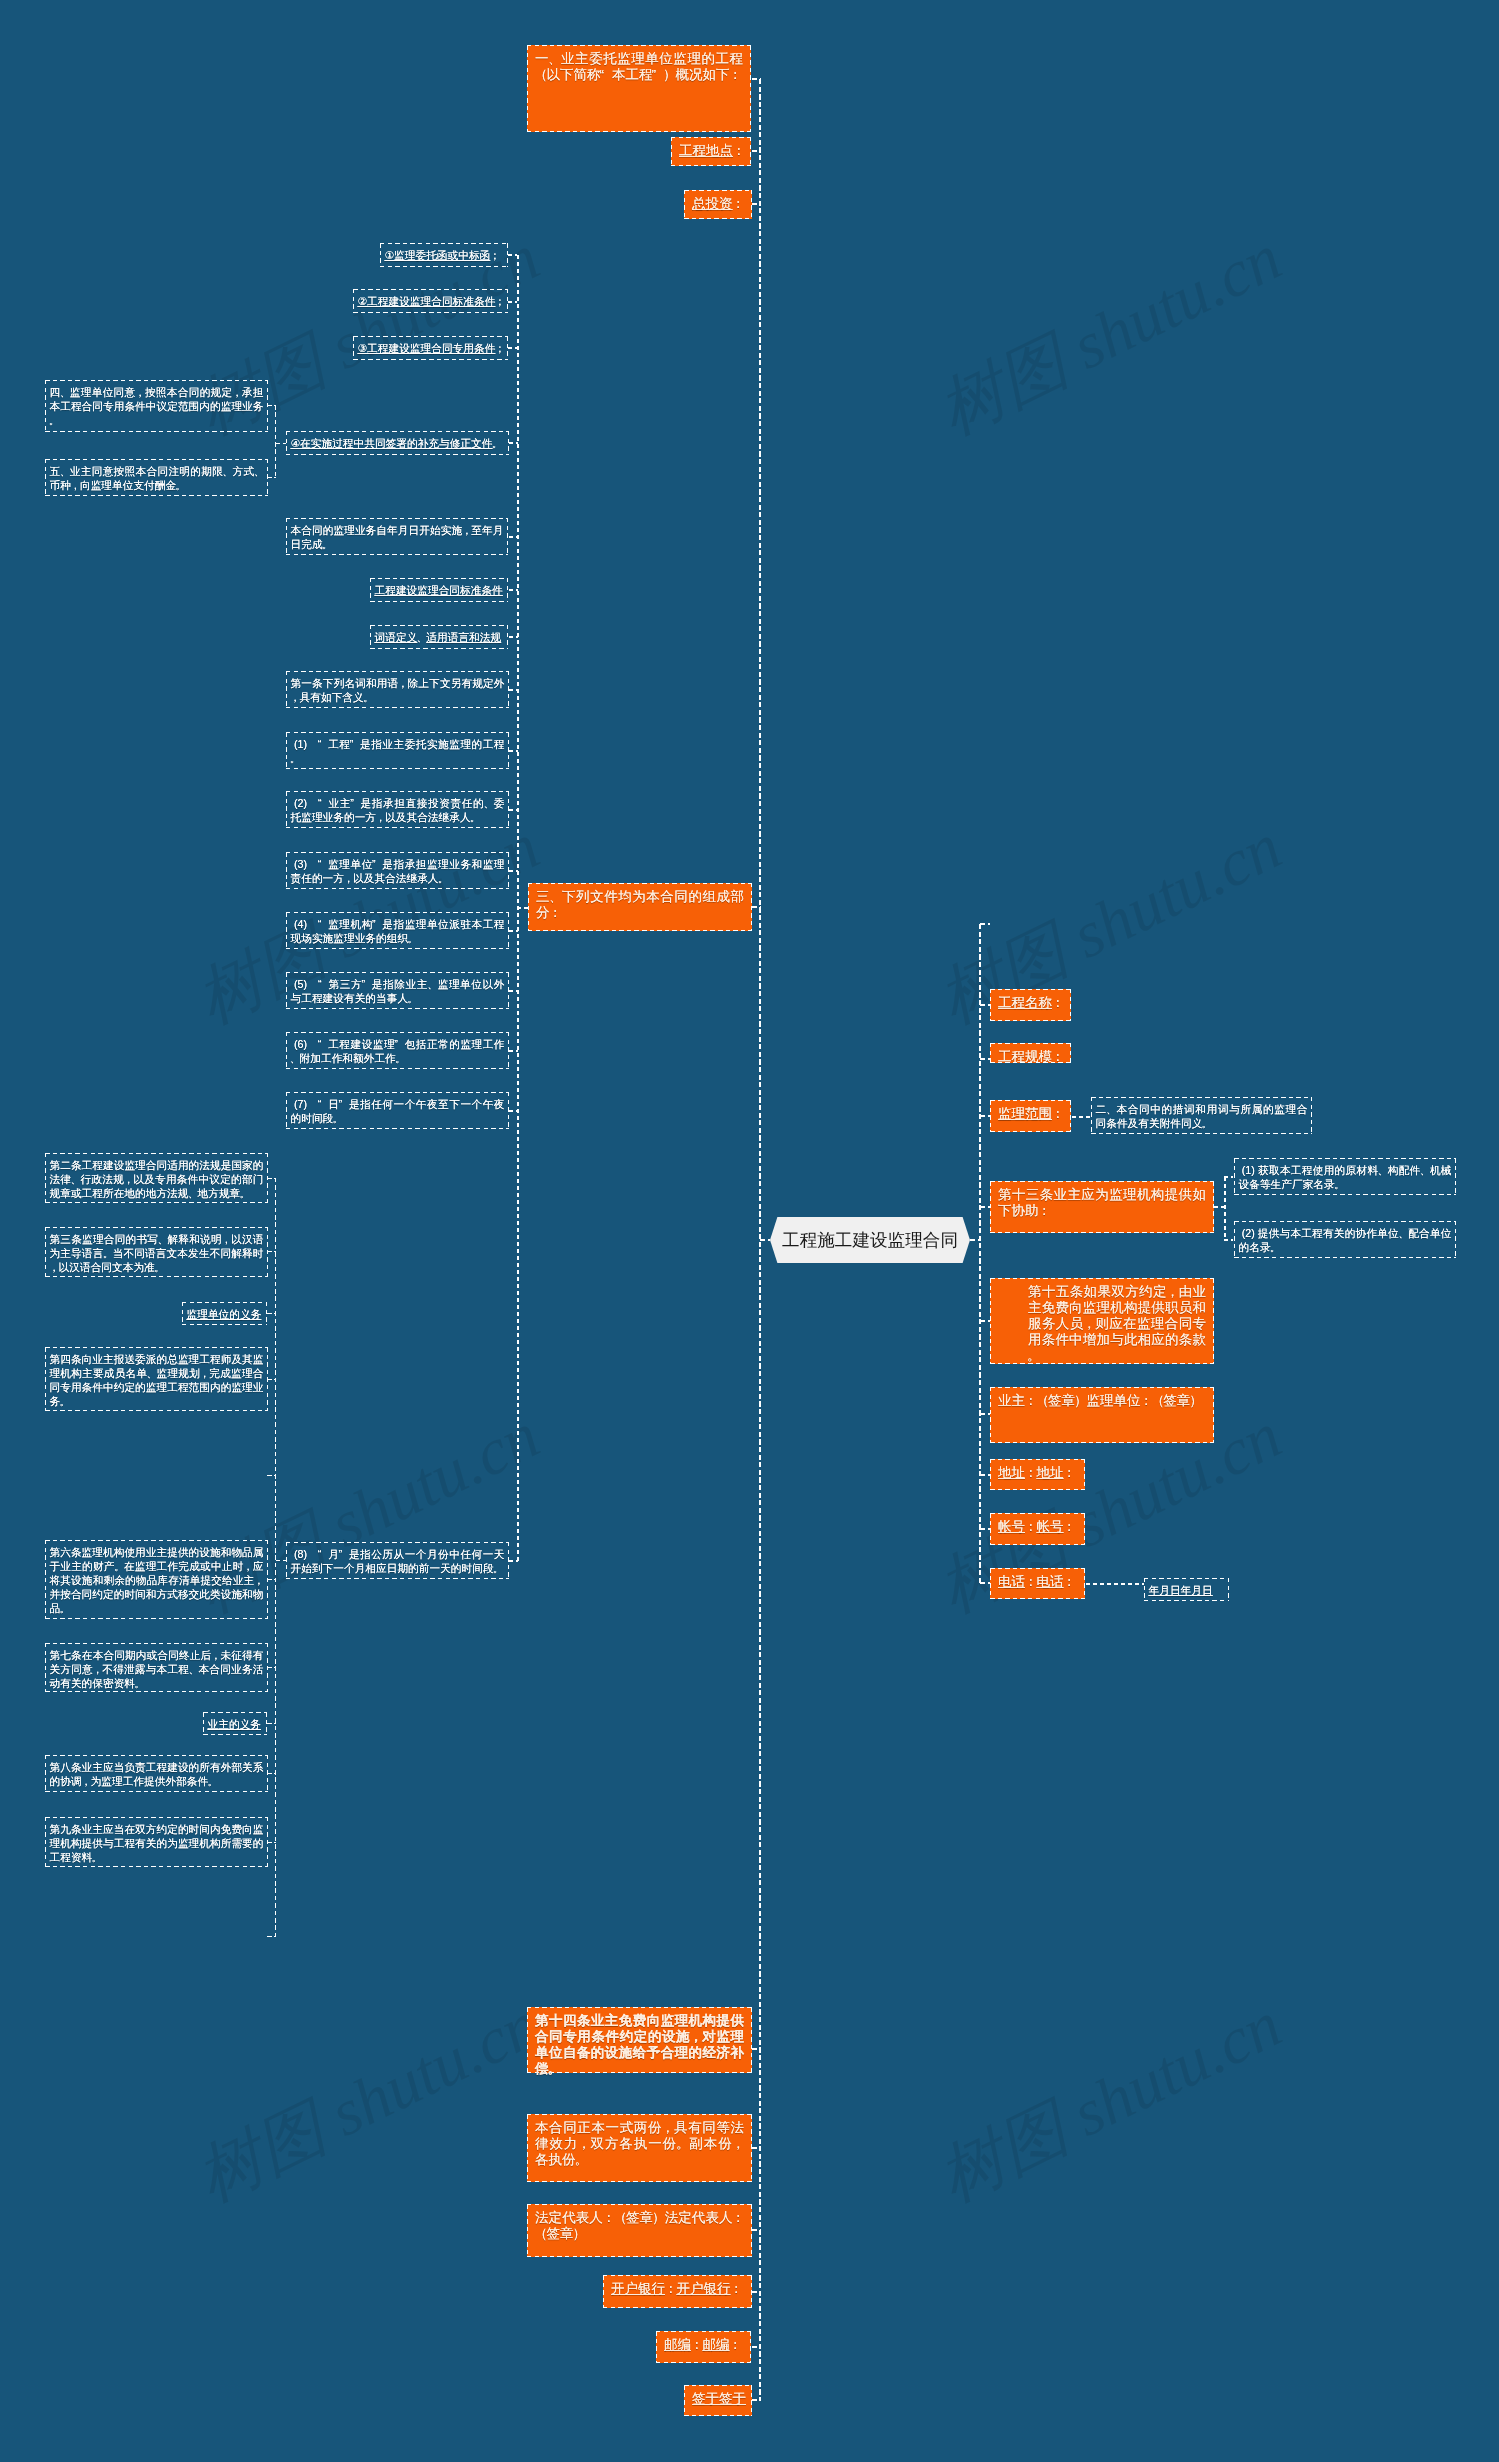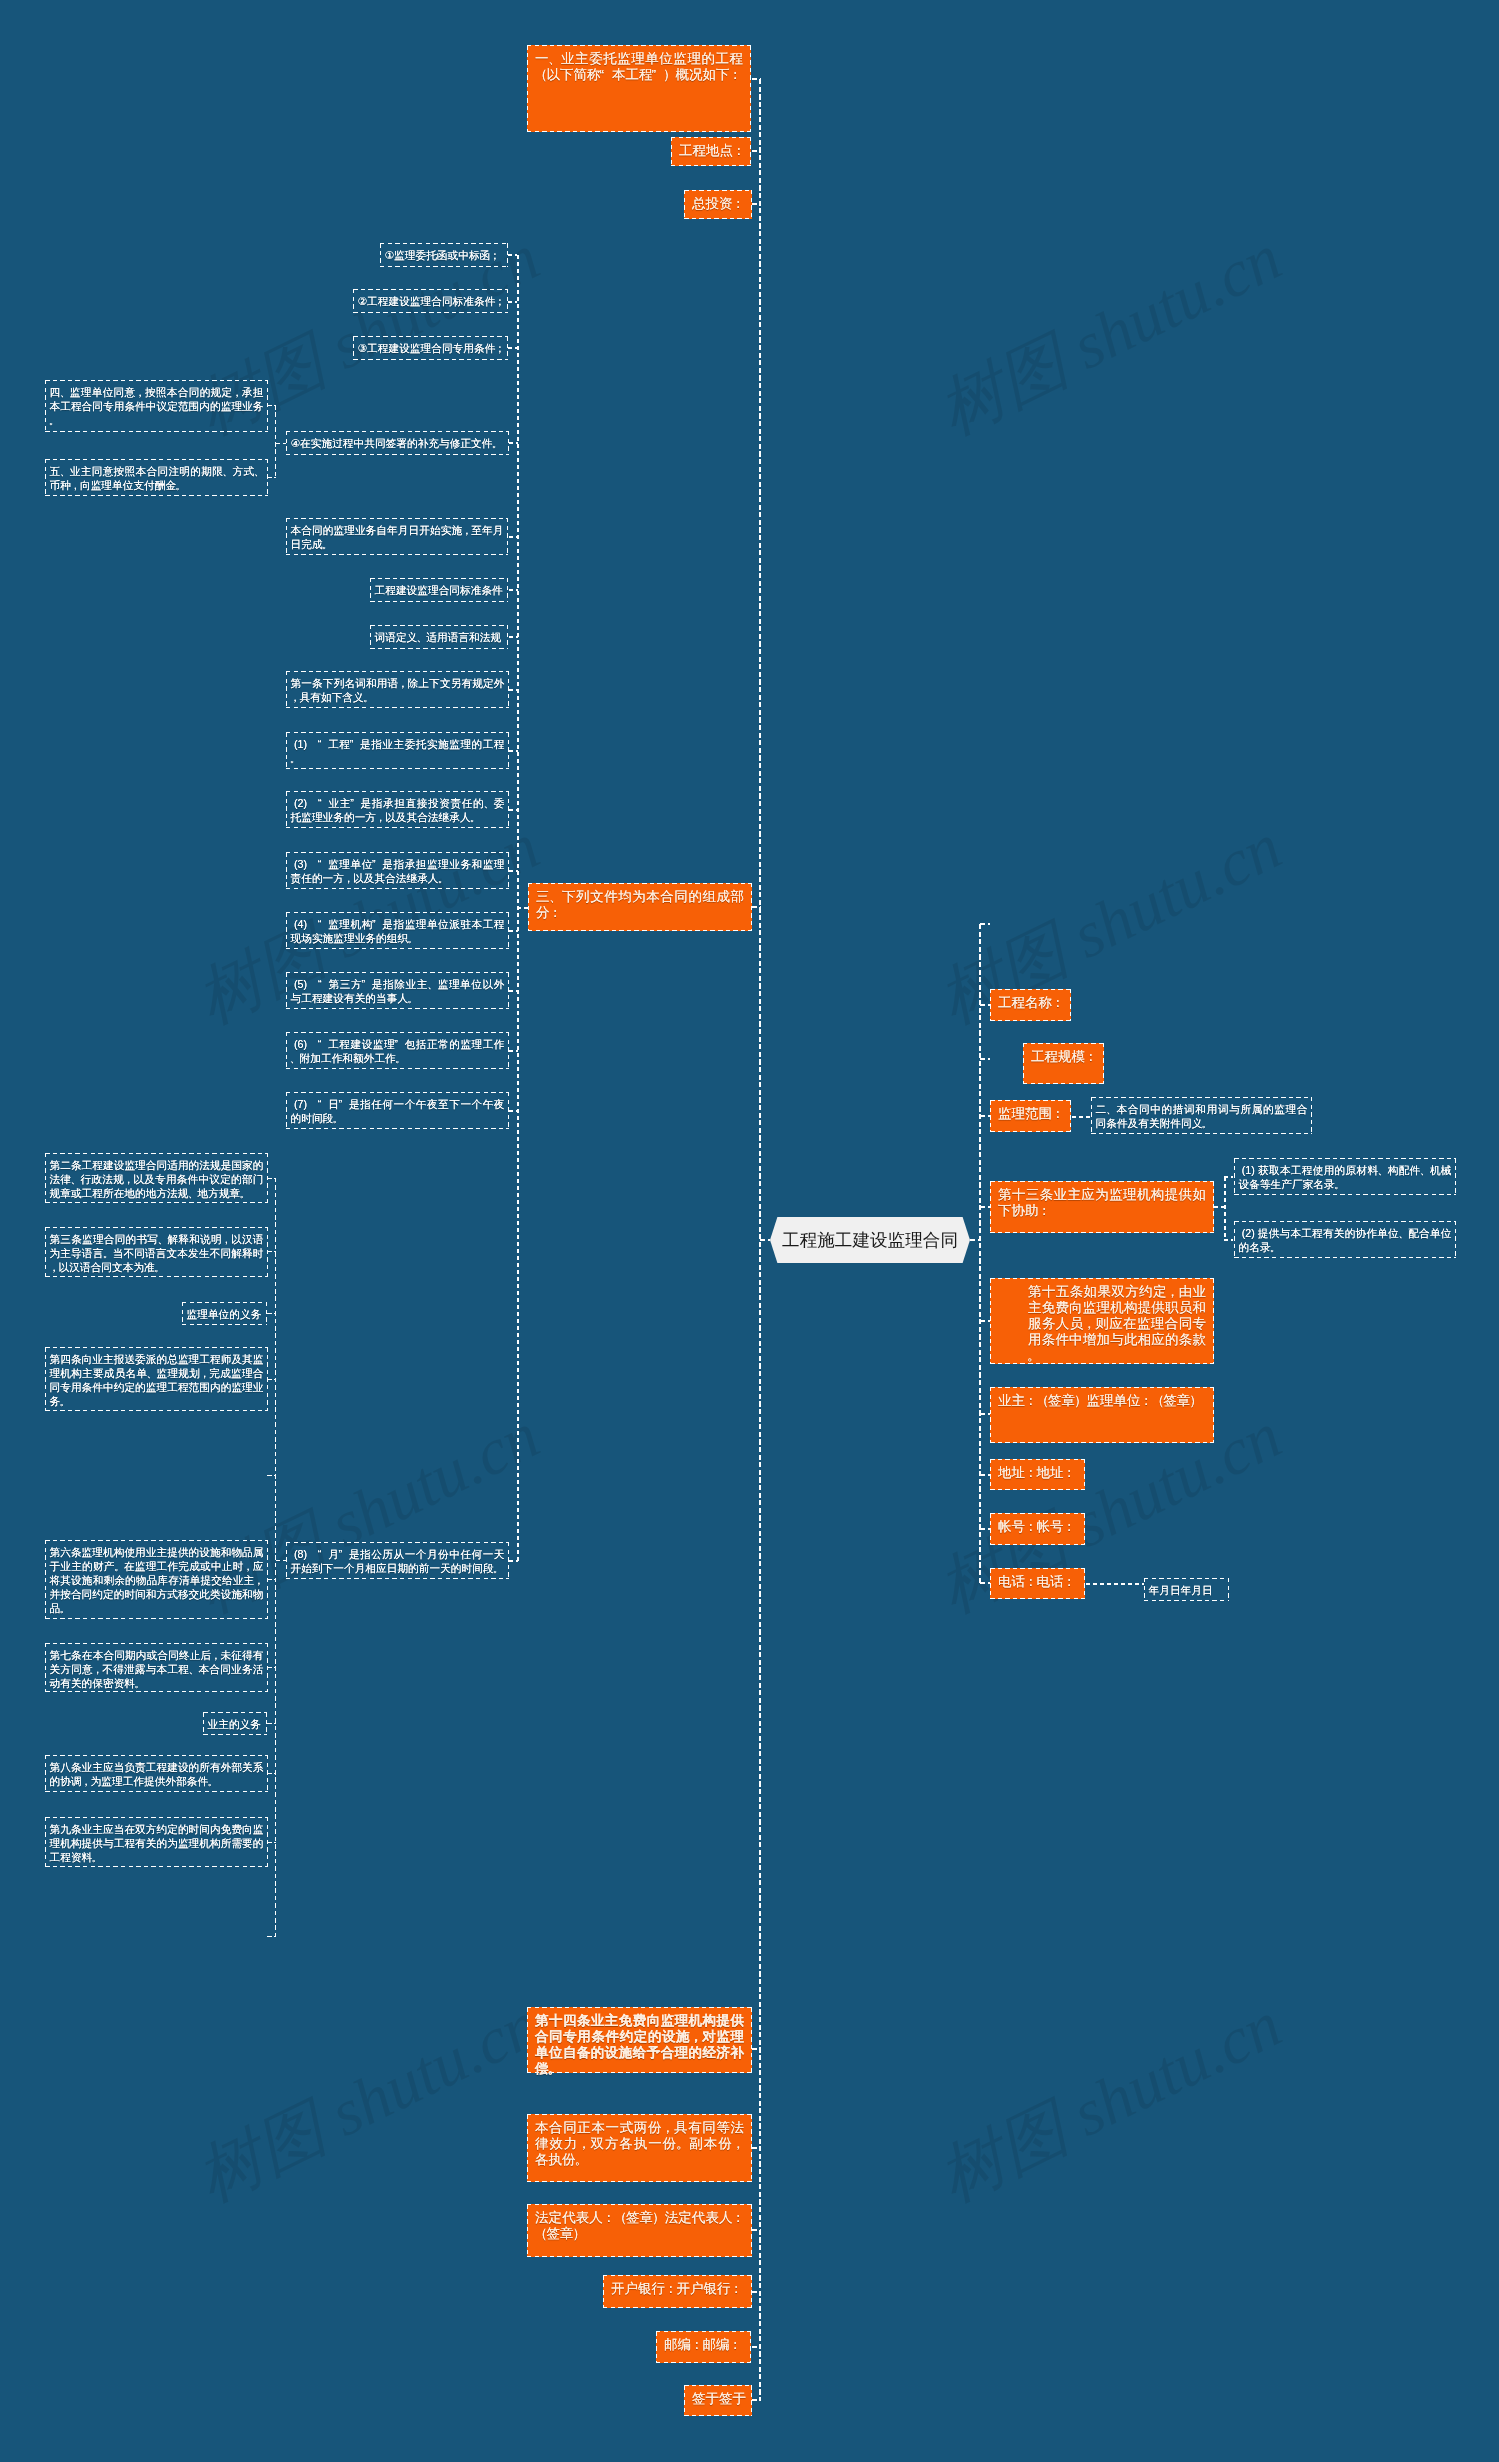--- a/index.html
+++ b/index.html
@@ -16,21 +16,21 @@
           repeating-linear-gradient(90deg,#ffffff 0 4.5px,rgba(0,0,0,0) 4.5px 7.6px),
           repeating-linear-gradient(90deg,#ffffff 0 4.5px,rgba(0,0,0,0) 4.5px 7.6px),
           repeating-linear-gradient(180deg,#ffffff 0 4.5px,rgba(0,0,0,0) 4.5px 7.6px),
           repeating-linear-gradient(180deg,#ffffff 0 4.5px,rgba(0,0,0,0) 4.5px 7.6px);
         background-size:100% 1.2px,100% 1.2px,1.2px 100%,1.2px 100%;
         background-position:0 0,0 100%,0 0,100% 0;
         background-repeat:no-repeat;background-origin:border-box;background-clip:border-box;}
   .orange{background-color:#f76006;color:#fdeee0;font-size:13.5px;line-height:16px;padding:4.7px 7px 3.5px;
           line-break:anywhere;}
   .plain{color:#ffffff;font-size:10.7px;line-height:14px;padding:3.5px 3.5px;line-break:anywhere;}
-  .nw{white-space:nowrap;overflow:hidden;}
+  .nw{white-space:nowrap;overflow:hidden;text-decoration:underline;}
   .root{position:absolute;box-sizing:border-box;background:#f0f0f0;color:#191919;font-size:17.6px;
         line-height:21px;white-space:nowrap;display:flex;align-items:center;justify-content:center;
         clip-path:polygon(0% 50%, 3.7% 0%, 96.3% 0%, 100% 50%, 96.3% 100%, 3.7% 100%);
         filter:drop-shadow(0 0 0.4px rgba(20,20,20,.75));}
   .pc{font-style:normal;display:inline-block;width:.85em;overflow:visible;}
   .pc>b{font-weight:inherit;display:inline-block;margin:0 -.075em;}
   .vline{position:absolute;width:2.3px;background:repeating-linear-gradient(180deg,#ffffff 0 5.3px,rgba(0,0,0,0) 5.3px 7.6px);}
   .hline{position:absolute;height:2.3px;background:repeating-linear-gradient(90deg,#ffffff 0 5.3px,rgba(0,0,0,0) 5.3px 7.6px);}
   .lv2.vline{width:1.5px;background:repeating-linear-gradient(180deg,#ffffff 0 4.3px,rgba(0,0,0,0) 4.3px 7px);}
   .lv2.hline{height:1.5px;background:repeating-linear-gradient(90deg,#ffffff 0 4.3px,rgba(0,0,0,0) 4.3px 7px);}
@@ -151,21 +151,21 @@
 <div class="node plain" style="left:45px;top:1153px;width:223px;height:50px;">第二条工程建设监理合同适用的法规是国家的法律<i class="pc"><b>、</b></i>行政法规<i class="pc"><b>，</b></i>以及专用条件中议定的部门规章或工程所在地的地方法规<i class="pc"><b>、</b></i>地方规章<i class="pc"><b>。</b></i></div>
 <div class="node plain" style="left:45px;top:1227px;width:223px;height:50px;">第三条监理合同的书写<i class="pc"><b>、</b></i>解释和说明<i class="pc"><b>，</b></i>以汉语为主导语言<i class="pc"><b>。</b></i>当不同语言文本发生不同解释时<i class="pc"><b>，</b></i>以汉语合同文本为准<i class="pc"><b>。</b></i></div>
 <div class="node plain nw" style="left:182px;top:1302px;width:85px;height:23px;">监理单位的义务</div>
 <div class="node plain" style="left:45px;top:1347px;width:223px;height:64px;">第四条向业主报送委派的总监理工程师及其监理机构主要成员名单<i class="pc"><b>、</b></i>监理规划<i class="pc"><b>，</b></i>完成监理合同专用条件中约定的监理工程范围内的监理业务<i class="pc"><b>。</b></i></div>
 <div class="node plain" style="left:45px;top:1540px;width:223px;height:79px;">第六条监理机构使用业主提供的设施和物品属于业主的财产<i class="pc"><b>。</b></i>在监理工作完成或中止时<i class="pc"><b>，</b></i>应将其设施和剩余的物品库存清单提交给业主<i class="pc"><b>，</b></i>并按合同约定的时间和方式移交此类设施和物品<i class="pc"><b>。</b></i></div>
 <div class="node plain" style="left:45px;top:1643px;width:223px;height:49px;">第七条在本合同期内或合同终止后<i class="pc"><b>，</b></i>未征得有关方同意<i class="pc"><b>，</b></i>不得泄露与本工程<i class="pc"><b>、</b></i>本合同业务活动有关的保密资料<i class="pc"><b>。</b></i></div>
 <div class="node plain nw" style="left:203px;top:1712px;width:64px;height:23.4px;">业主的义务</div>
 <div class="node plain" style="left:45px;top:1755px;width:223px;height:37px;">第八条业主应当负责工程建设的所有外部关系的协调<i class="pc"><b>，</b></i>为监理工作提供外部条件<i class="pc"><b>。</b></i></div>
 <div class="node plain" style="left:45px;top:1817px;width:223px;height:50px;">第九条业主应当在双方约定的时间内免费向监理机构提供与工程有关的为监理机构所需要的工程资料<i class="pc"><b>。</b></i></div>
 <div class="node orange nw" style="left:990px;top:989px;width:81px;height:32px;">工程名称<i class="pc"><b>：</b></i></div>
-<div class="node orange nw" style="left:990px;top:1043px;width:81px;height:41px;margin-left:33px;">工程规模<i class="pc"><b>：</b></i></div>
+<div class="node orange nw" style="left:990px;top:1043px;width:81px;height:20px;">工程规模<i class="pc"><b>：</b></i></div>
 <div class="node orange nw" style="left:990px;top:1100px;width:81px;height:32px;">监理范围<i class="pc"><b>：</b></i></div>
 <div class="node orange" style="left:990px;top:1181px;width:224px;height:52px;">第十三条业主应为监理机构提供如下协助<i class="pc"><b>：</b></i></div>
 <div class="node orange" style="left:990px;top:1278px;width:224px;height:86px;padding-left:37px;">第十五条如果双方约定<i class="pc"><b>，</b></i>由业主免费向监理机构提供职员和服务人员<i class="pc"><b>，</b></i>则应在监理合同专用条件中增加与此相应的条款<i class="pc"><b>。</b></i></div>
 <div class="node orange" style="left:990px;top:1387px;width:224px;height:56px;">业主<i class="pc"><b>：</b></i><i class="pc"><b>（</b></i>签章<i class="pc"><b>）</b></i>监理单位<i class="pc"><b>：</b></i><i class="pc"><b>（</b></i>签章<i class="pc"><b>）</b></i></div>
 <div class="node orange nw" style="left:990px;top:1459px;width:95px;height:31px;">地址<i class="pc"><b>：</b></i>地址<i class="pc"><b>：</b></i></div>
 <div class="node orange nw" style="left:990px;top:1513px;width:95px;height:32px;">帐号<i class="pc"><b>：</b></i>帐号<i class="pc"><b>：</b></i></div>
 <div class="node orange nw" style="left:990px;top:1568px;width:95px;height:31px;">电话<i class="pc"><b>：</b></i>电话<i class="pc"><b>：</b></i></div>
 <div class="node plain" style="left:1091px;top:1097px;width:221px;height:37px;">二<i class="pc"><b>、</b></i>本合同中的措词和用词与所属的监理合同条件及有关附件同义<i class="pc"><b>。</b></i></div>
 <div class="node plain" style="left:1234px;top:1158px;width:222px;height:37px;"> (1) 获取本工程使用的原材料<i class="pc"><b>、</b></i>构配件<i class="pc"><b>、</b></i>机械设备等生产厂家名录<i class="pc"><b>。</b></i></div>
 <div class="node plain" style="left:1234px;top:1221px;width:222px;height:37px;"> (2) 提供与本工程有关的协作单位<i class="pc"><b>、</b></i>配合单位的名录<i class="pc"><b>。</b></i></div>

